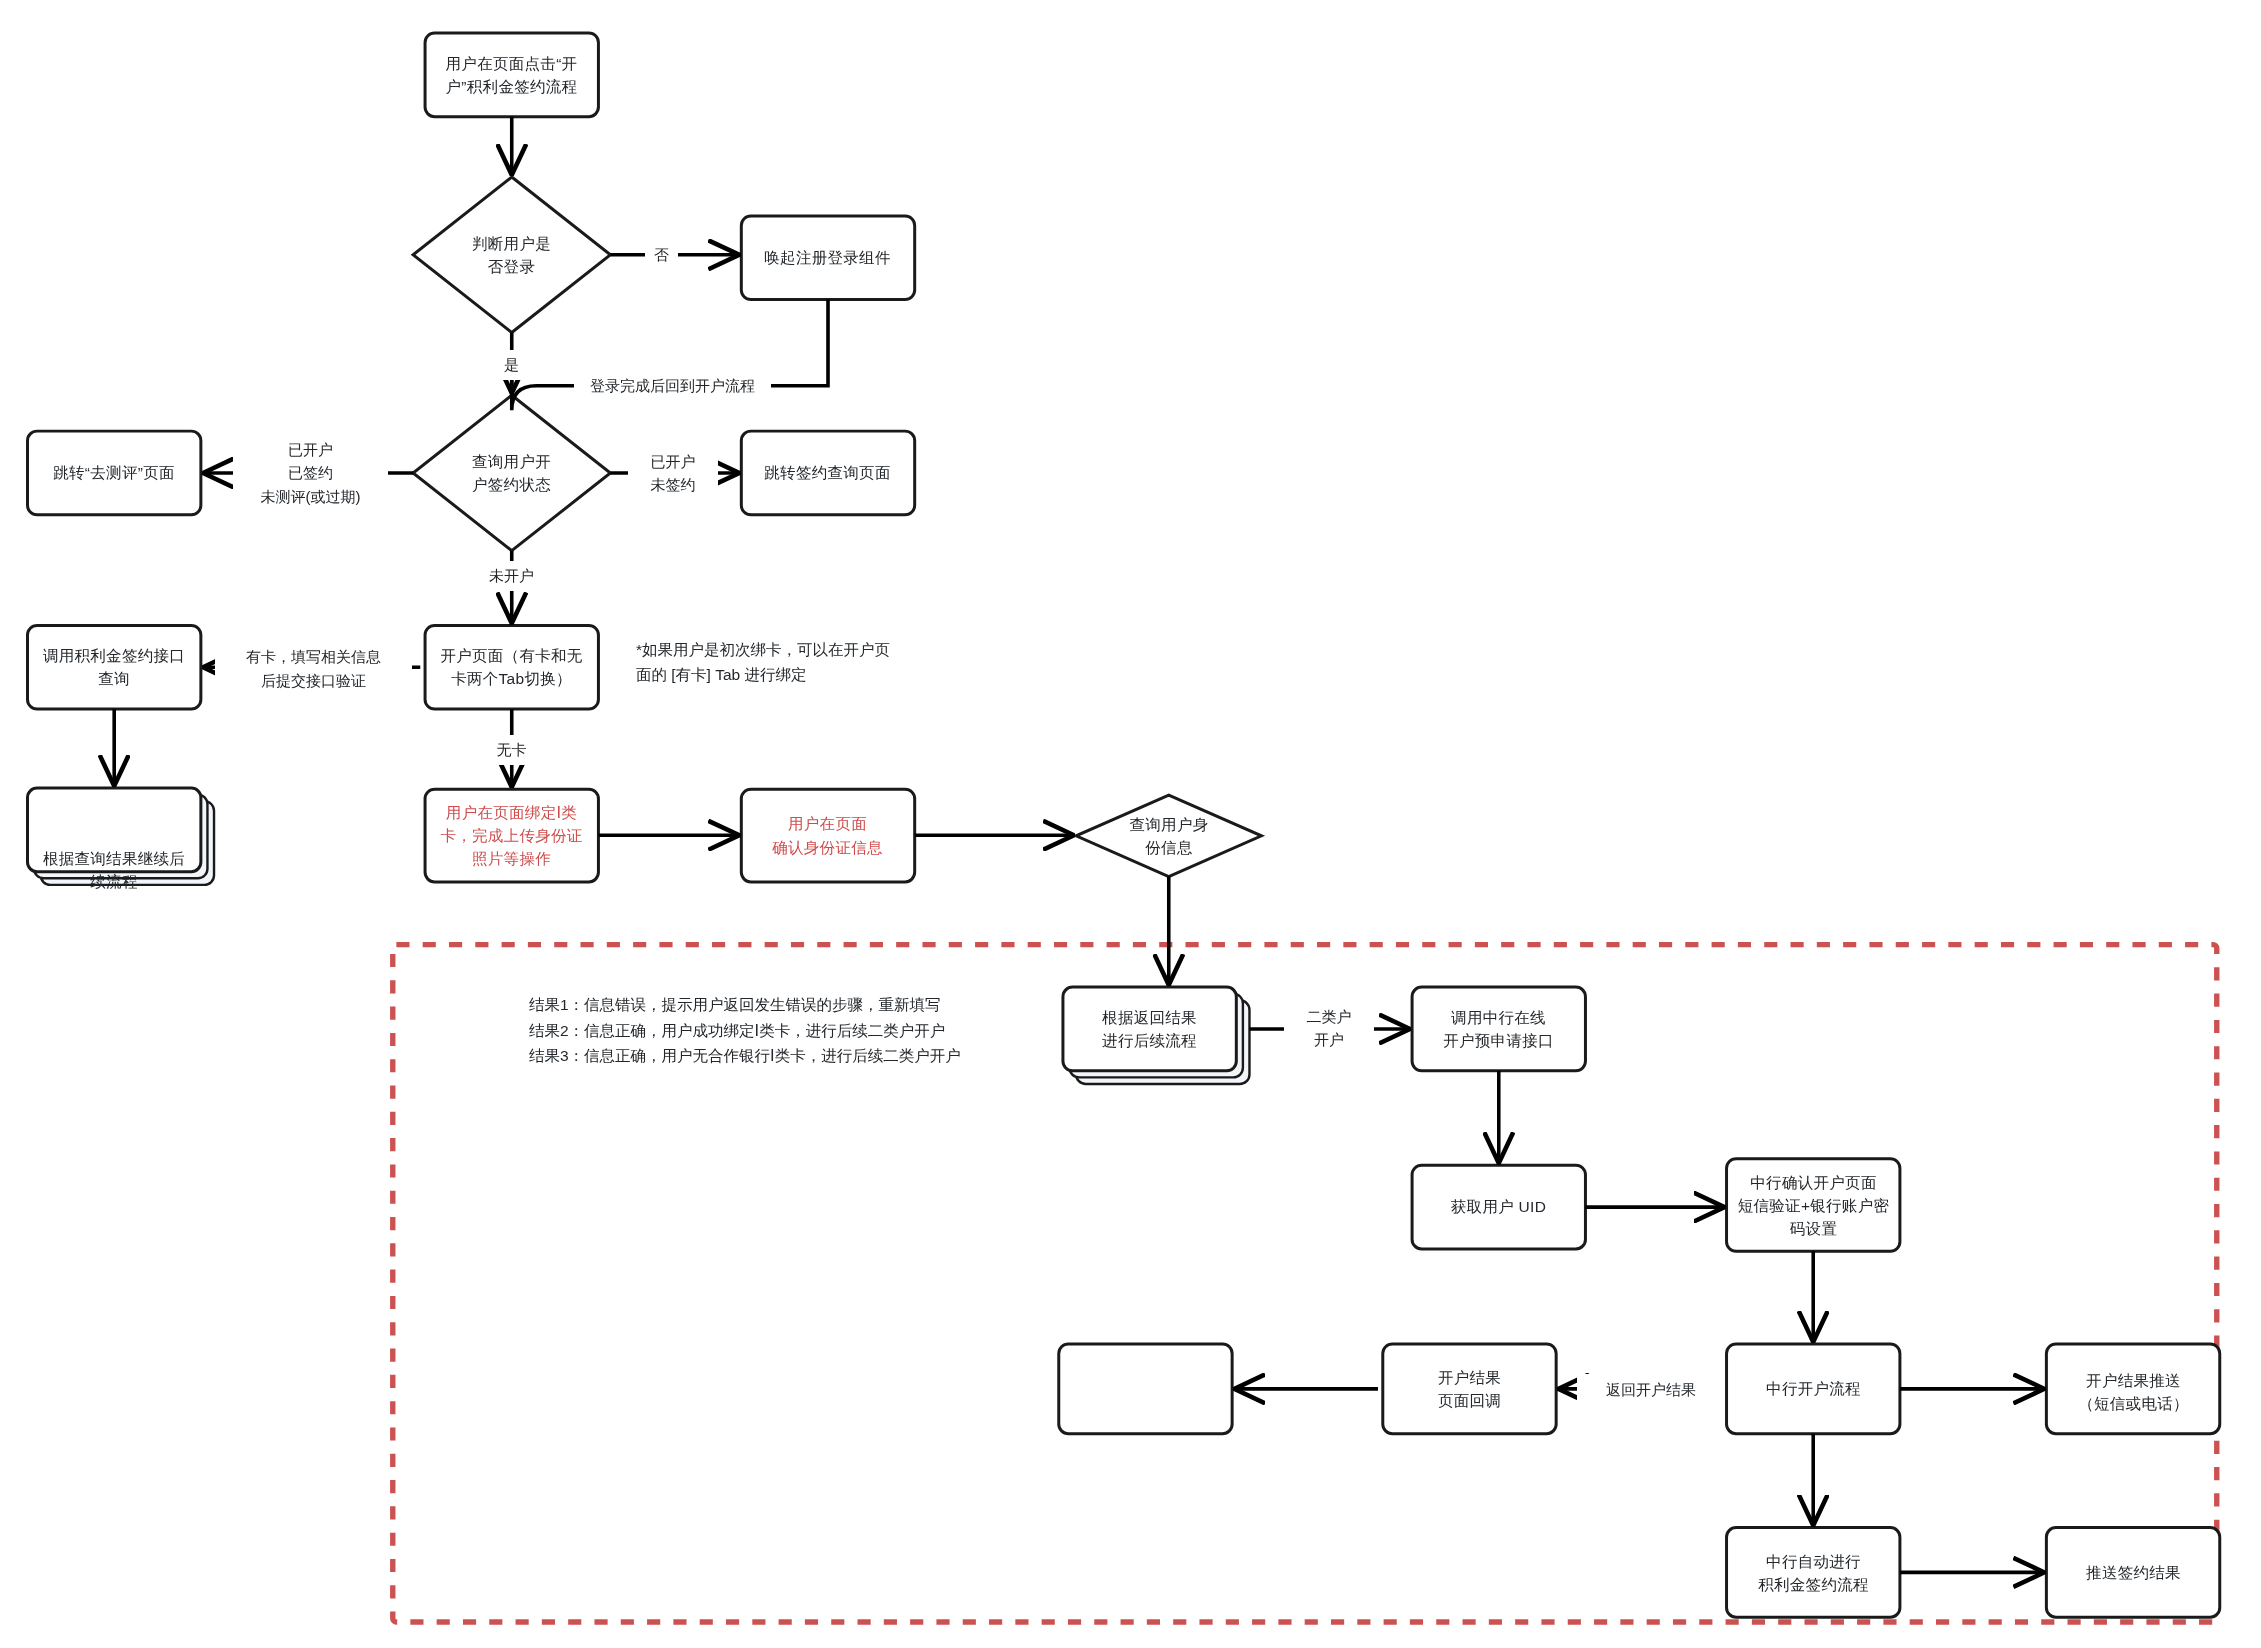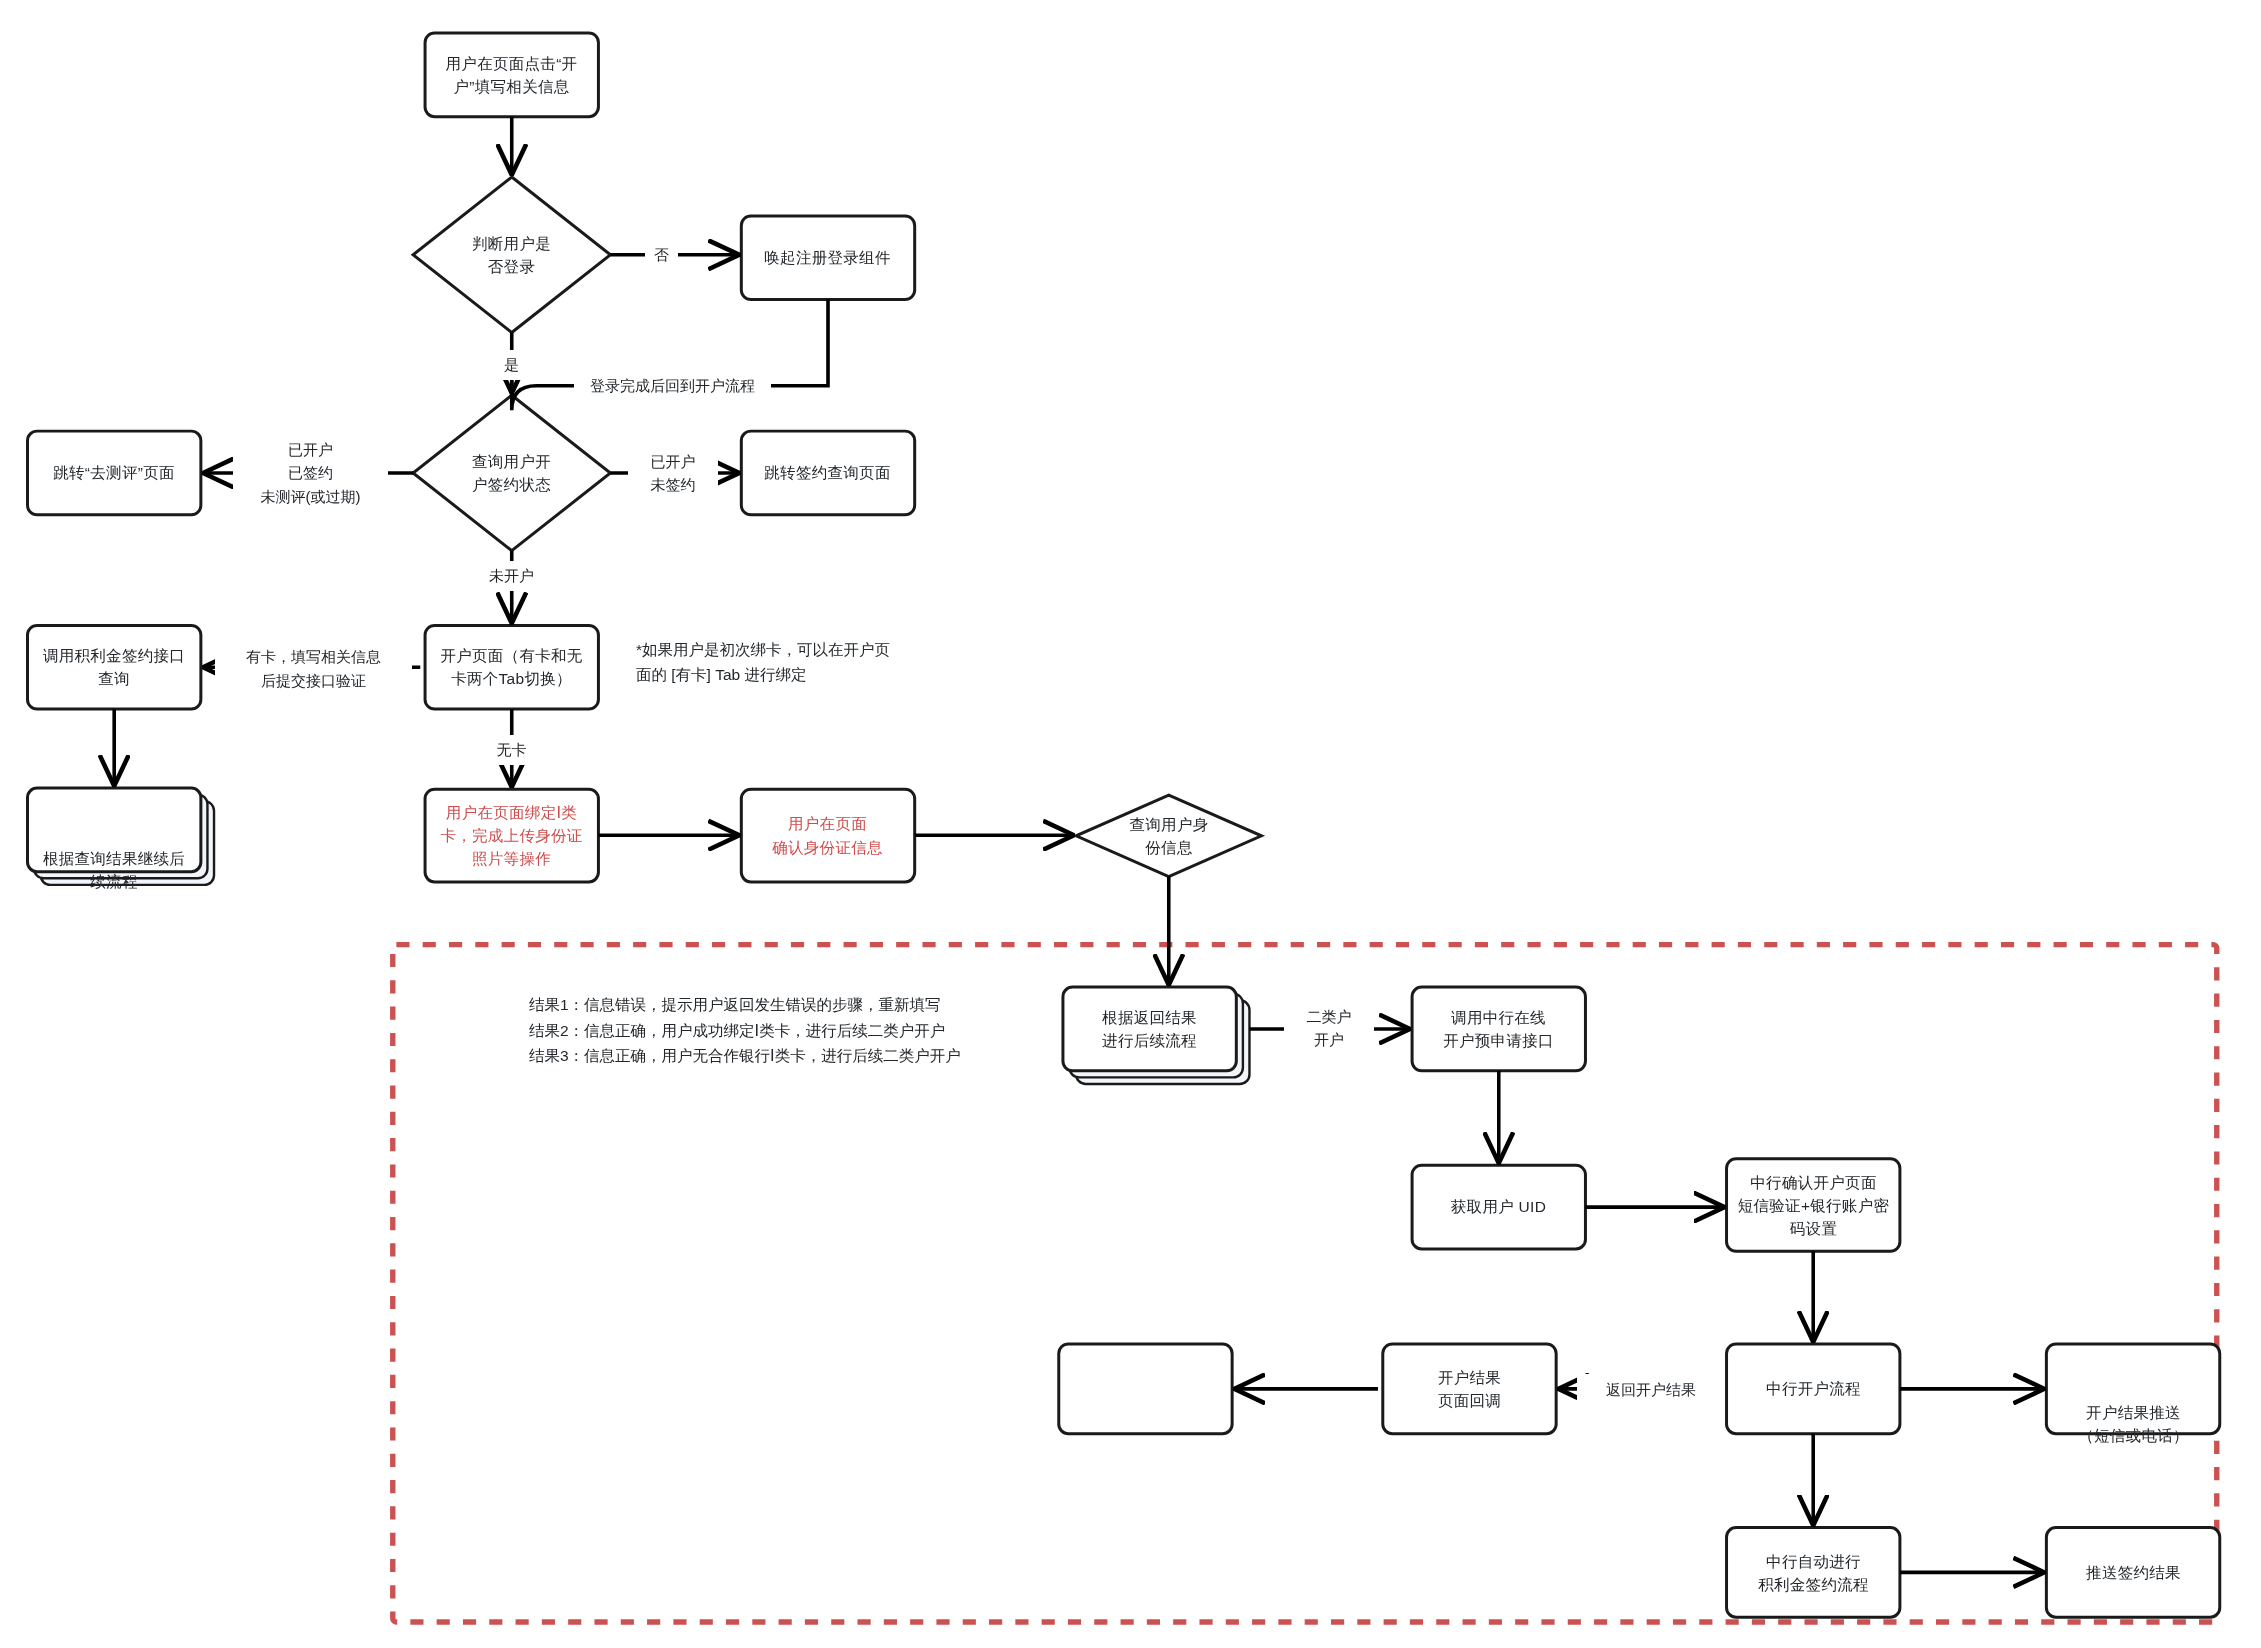--- a/index.html
+++ b/index.html
@@ -122,21 +122,21 @@
     <path class="ln" d="M 2305 2323 L 2069 2323" marker-end="url(#arw)"></path>
 
     <path class="ln" d="M 3178 2323 L 3415 2323" marker-end="url(#arw)"></path>
 
     <path class="ln" d="M 3033 2398 L 3033 2547" marker-end="url(#arw)"></path>
 
     <path class="ln" d="M 3178 2630 L 3415 2630" marker-end="url(#arw)"></path>
   </svg>
 
   <div class="lbl" style="left:428px;top:33px;width:167px;height:84px;">用户在页面点击“开
-户”填写相关信息</div>
+户”积利金签约流程</div>
   <div class="lbl" style="left:440px;top:213px;width:143px;height:84px;">判断用户是
 否登录</div>
   <div class="lbl" style="left:744px;top:216px;width:167px;height:84px;">唤起注册登录组件</div>
   <div class="lbl" style="left:440px;top:431px;width:143px;height:84px;">查询用户开
 户签约状态</div>
   <div class="lbl" style="left:30.5px;top:431px;width:167px;height:84px;">跳转“去测评”页面</div>
   <div class="lbl" style="left:744px;top:431px;width:167px;height:84px;">跳转签约查询页面</div>
   <div class="lbl" style="left:428px;top:625px;width:167px;height:84px;">开户页面（有卡和无
 卡两个Tab切换）</div>
   <div class="lbl" style="left:30.5px;top:625px;width:167px;height:84px;">调用积利金签约接口
@@ -154,21 +154,21 @@
 进行后续流程</div>
   <div class="lbl" style="left:1415px;top:987px;width:167px;height:84px;">调用中行在线
 开户预申请接口</div>
   <div class="lbl" style="left:1415px;top:1165px;width:167px;height:84px;">获取用户 UID</div>
   <div class="lbl" style="left:1730px;top:1159px;width:167px;height:93px;">中行确认开户页面
 短信验证+银行账户密
 码设置</div>
   <div class="lbl" style="left:1730px;top:1344px;width:167px;height:90px;">中行开户流程</div>
   <div class="lbl" style="left:1386px;top:1344px;width:167px;height:90px;">开户结果
 页面回调</div>
-  <div class="lbl" style="left:2050px;top:1344px;width:167px;height:96px;margin-top:32px;">开户结果推送
+  <div class="lbl" style="left:2050px;top:1344px;width:167px;height:96px;">开户结果推送
 （短信或电话）</div>
   <div class="lbl" style="left:1730px;top:1528px;width:167px;height:90px;">中行自动进行
 积利金签约流程</div>
   <div class="lbl" style="left:2050px;top:1528px;width:167px;height:90px;">推送签约结果</div>
 
   <div class="edge" style="left:645px;top:238px;width:33px;height:33px;">否</div>
   <div class="edge" style="left:495px;top:350px;width:33px;height:30px;">是</div>
   <div class="edge" style="left:574px;top:371px;width:197px;height:30px;">登录完成后回到开户流程</div>
   <div class="edge" style="left:233px;top:428px;width:155px;height:90px;">已开户
 已签约

